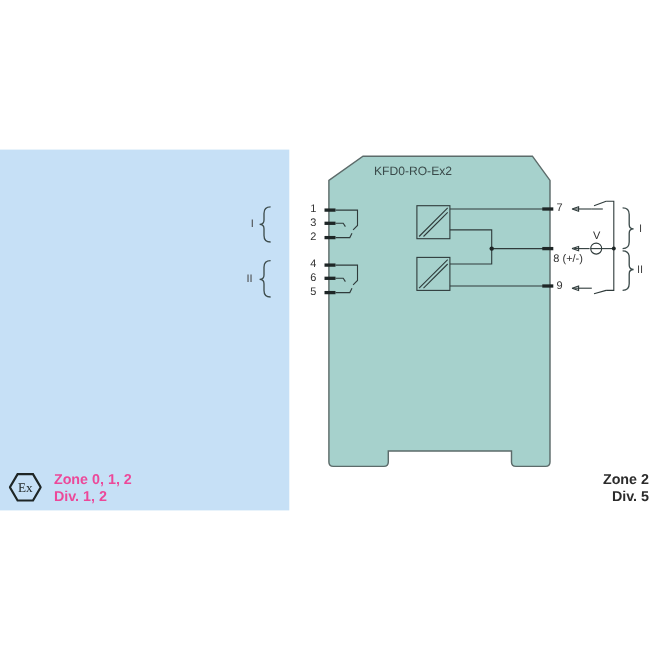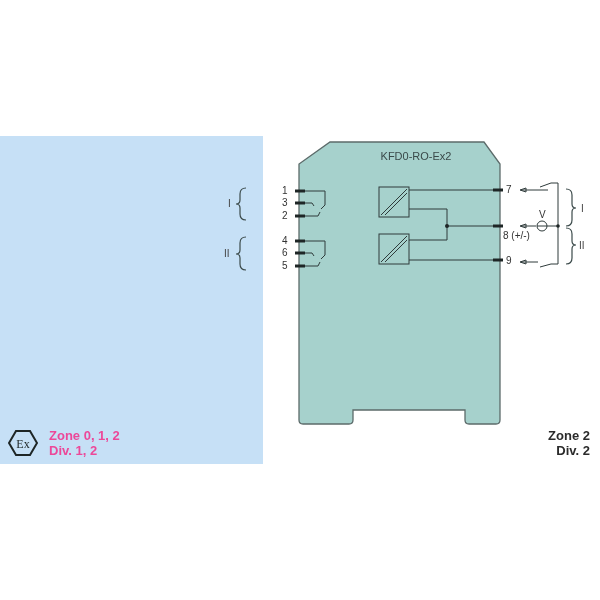--- a/index.html
+++ b/index.html
@@ -7,21 +7,21 @@
     width: 600px; height: 600px; position: relative; overflow: hidden;
     background: #ffffff;
     font-family: "Liberation Sans", sans-serif;
   }
   .hazard-zone {
     position: absolute; left: 0; top: 136px; width: 263px; height: 328px;
     background: #c6e0f6;
   }
   .diagram-svg { position: absolute; left: 0; top: 0; width: 600px; height: 600px; }
   .module-title {
-    position: absolute; left: 356px; top: 150px; width: 120px; text-align: center;
+    position: absolute; left: 340px; top: 150px; width: 120px; text-align: left;
     font-size: 11px; color: #3a4a4a;
   }
   .term-label {
     position: absolute; font-size: 10px; color: #333; line-height: 10px;
   }
   .group-label {
     position: absolute; font-size: 10px; color: #444;
   }
   .zone-left {
     position: absolute; left: 49px; top: 428px; font-size: 13px; font-weight: bold;
@@ -144,14 +144,14 @@
   <text x="15" y="19.5" text-anchor="middle" font-size="12" font-family="Liberation Serif, serif" fill="#1e2626">Ex</text>
 </svg>
 
 <div class="zone-left">
   <div>Zone 0, 1, 2</div>
   <div>Div. 1, 2</div>
 </div>
 
 <div class="zone-right">
   <div>Zone 2</div>
-  <div>Div. 2</div>
+  <div>Div. 5</div>
 </div>
 
 </body></html>

